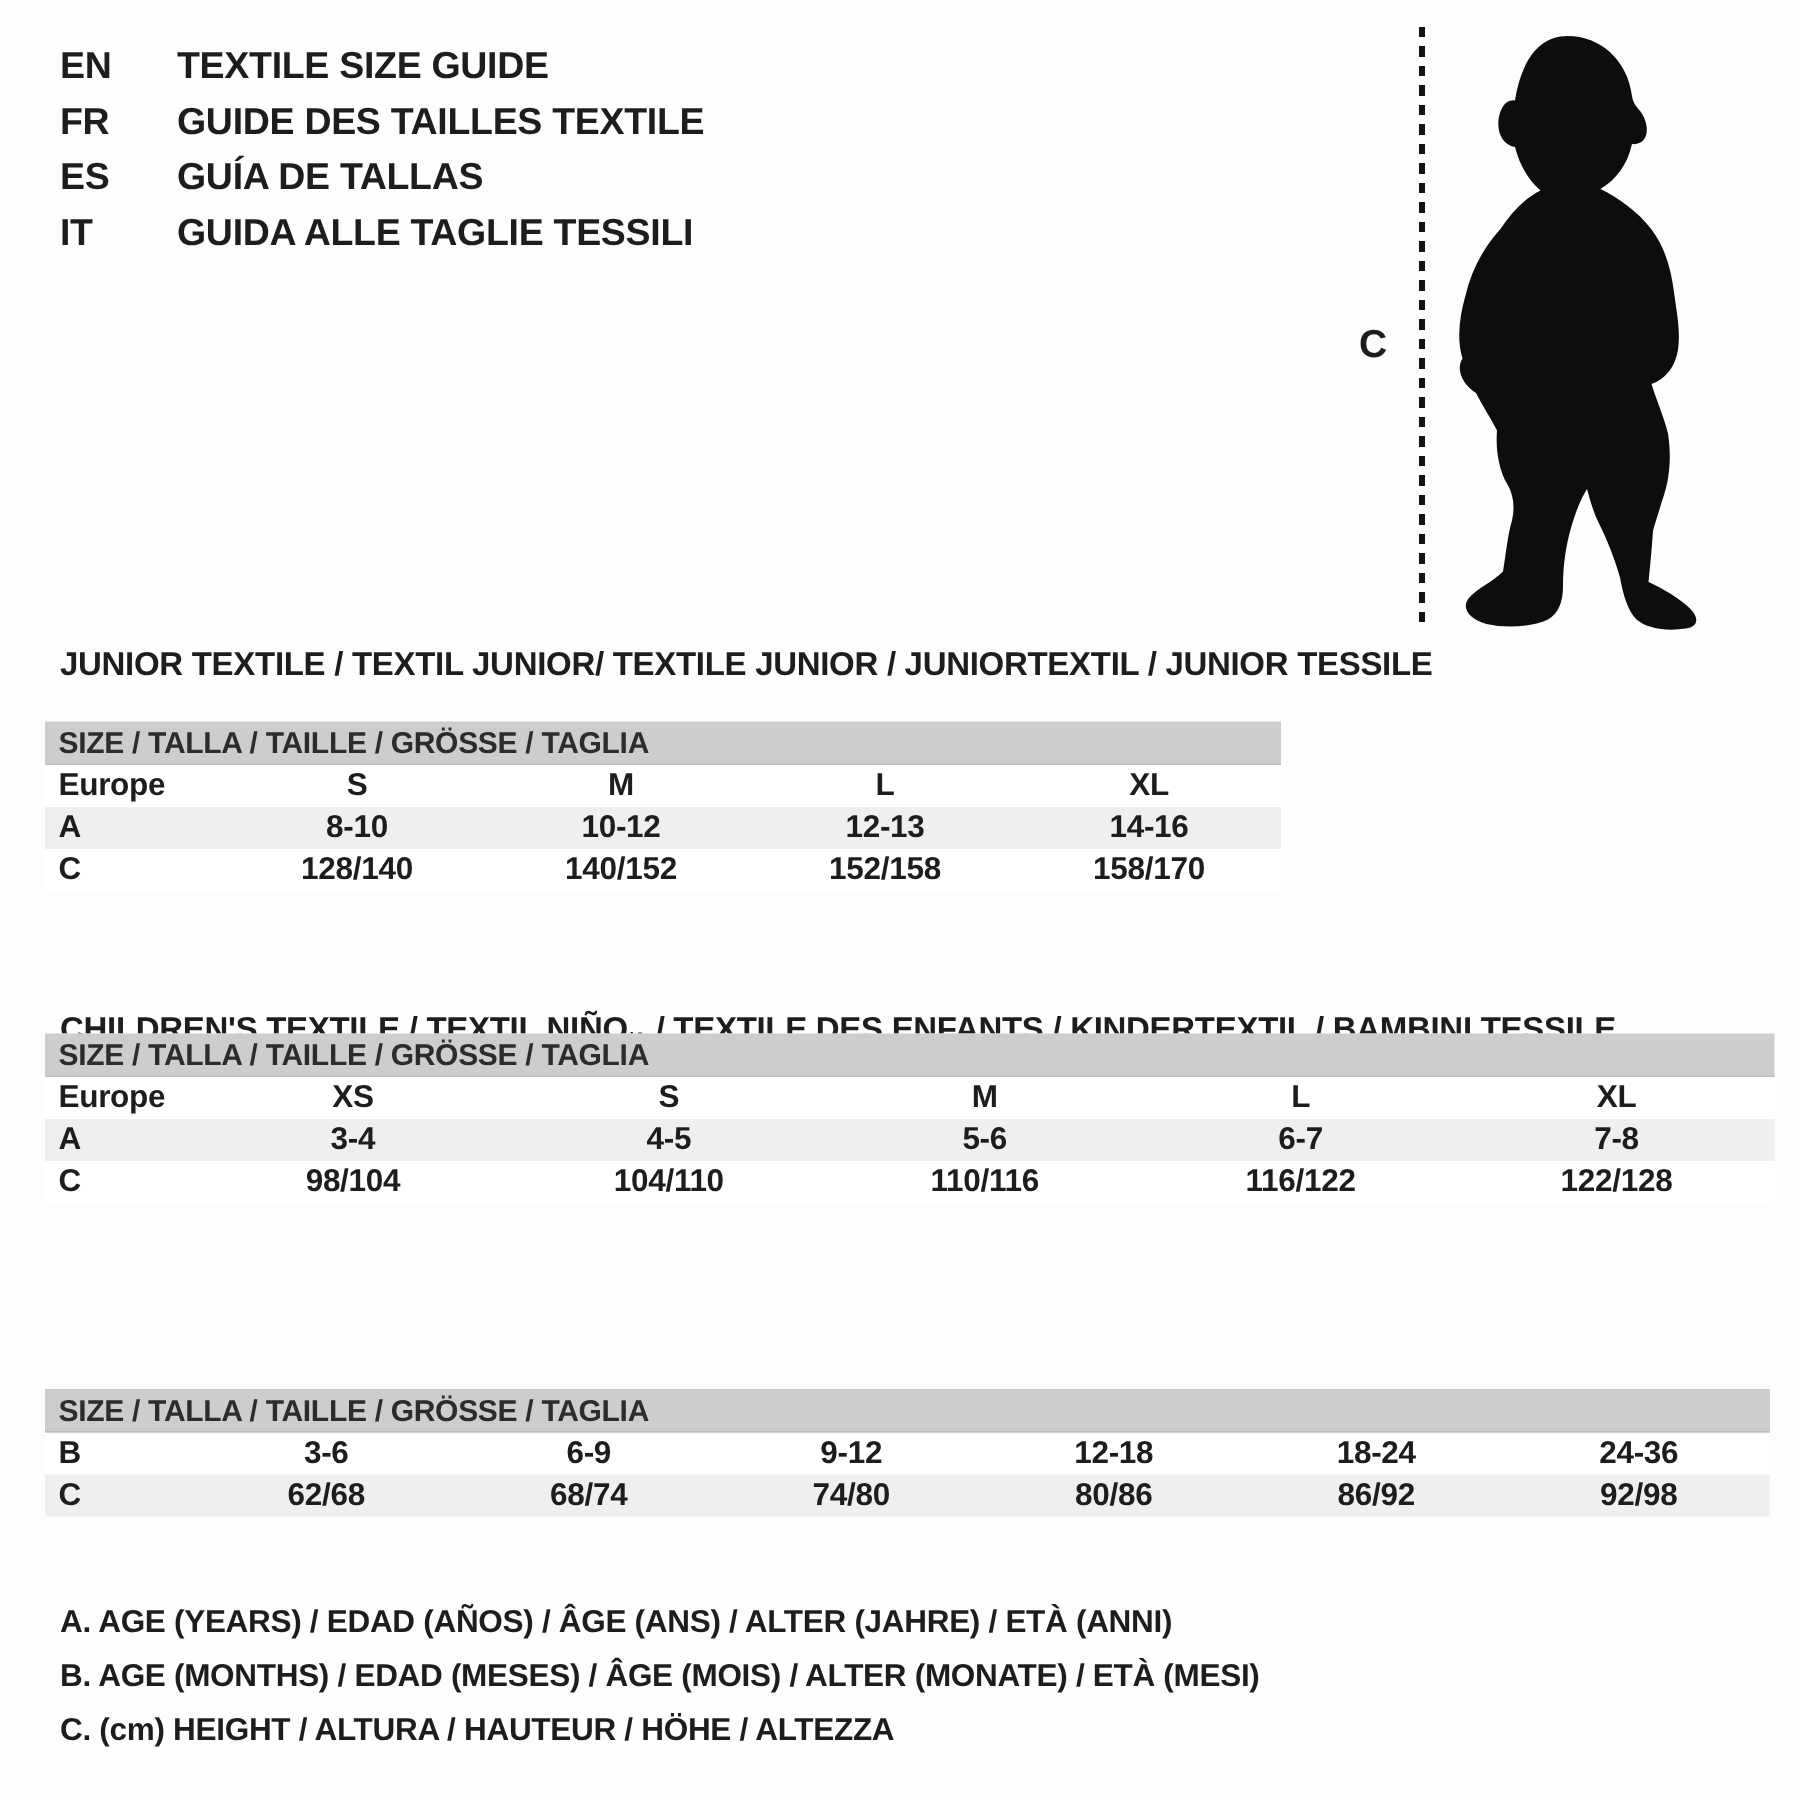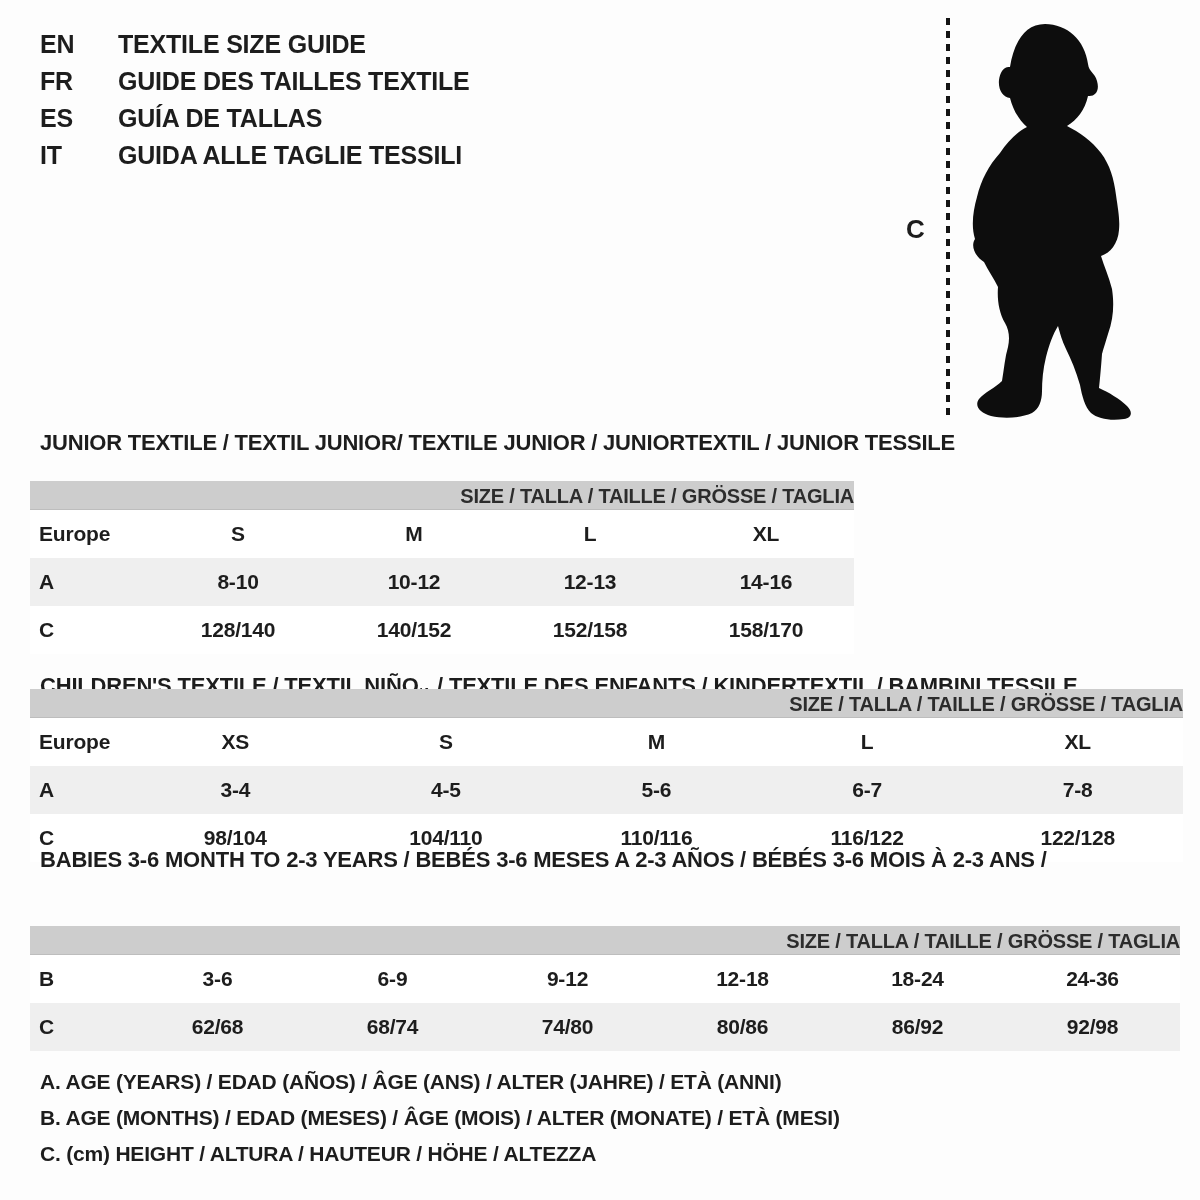--- a/index.html
+++ b/index.html
@@ -29,23 +29,23 @@
   .silhouette{left:958px;top:20px;}
 
   
   .section-title{font-size:22px;line-height:26px;white-space:nowrap;}
   .sub-a{font-size:13px;vertical-align:-4px;}
 
   
   .size-table{background:#fff;}
   .thead{
     height:29px;line-height:30px;background:#cdcdcd;border-bottom:1px solid #bdbdbd;
-    padding-left:9px;font-size:20px;color:#2c2c2c;box-sizing:border-box;text-align:right;
+    padding-left:9px;font-size:20px;color:#2c2c2c;box-sizing:border-box;
   }
-  .trow{display:flex;height:48px;align-items:center;font-size:21px;}
+  .trow{display:flex;height:28px;align-items:center;font-size:21px;}
   .trow.shaded{background:#efefef;}
   .tlabel{padding-left:9px;text-align:left;box-sizing:border-box;}
   .tcell{flex:1 1 0;text-align:center;}
   .junior-table{left:30px;top:481px;width:824px;}
   .junior-table .tlabel{width:120px;flex:0 0 120px;}
   .children-table{left:30px;top:689px;width:1153px;}
   .children-table .tlabel{width:100px;flex:0 0 100px;}
   .babies-table{left:30px;top:926px;width:1150px;}
   .babies-table .tlabel{width:100px;flex:0 0 100px;}
 
@@ -170,21 +170,20 @@
     <span class="tlabel">C</span>
     <span class="tcell">98/104</span>
     <span class="tcell">104/110</span>
     <span class="tcell">110/116</span>
     <span class="tcell">116/122</span>
     <span class="tcell">122/128</span>
   </div>
 </div>
 
 <div class="abs section-title babies-title">
-  <div>BABIES 3-6 MONTH TO 2-3 YEARS / BEBÉS 3-6 MESES A 2-3 AÑOS / BÉBÉS 3-6 MOIS À 2-3 ANS /</div>
 </div>
 <div class="abs size-table babies-table">
   <div class="thead">SIZE / TALLA / TAILLE / GRÖSSE / TAGLIA</div>
   <div class="trow">
     <span class="tlabel">B</span>
     <span class="tcell">3-6</span>
     <span class="tcell">6-9</span>
     <span class="tcell">9-12</span>
     <span class="tcell">12-18</span>
     <span class="tcell">18-24</span>

